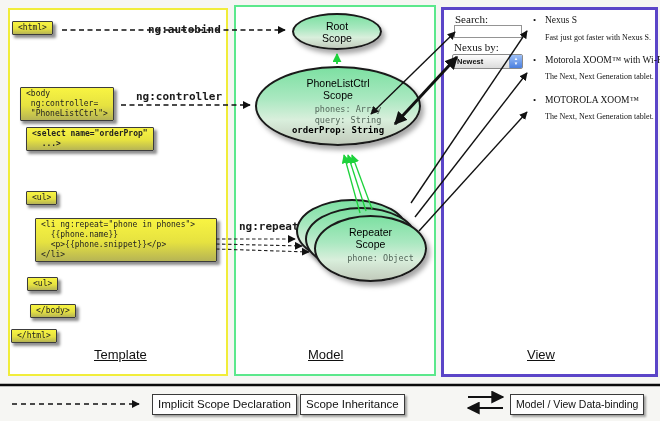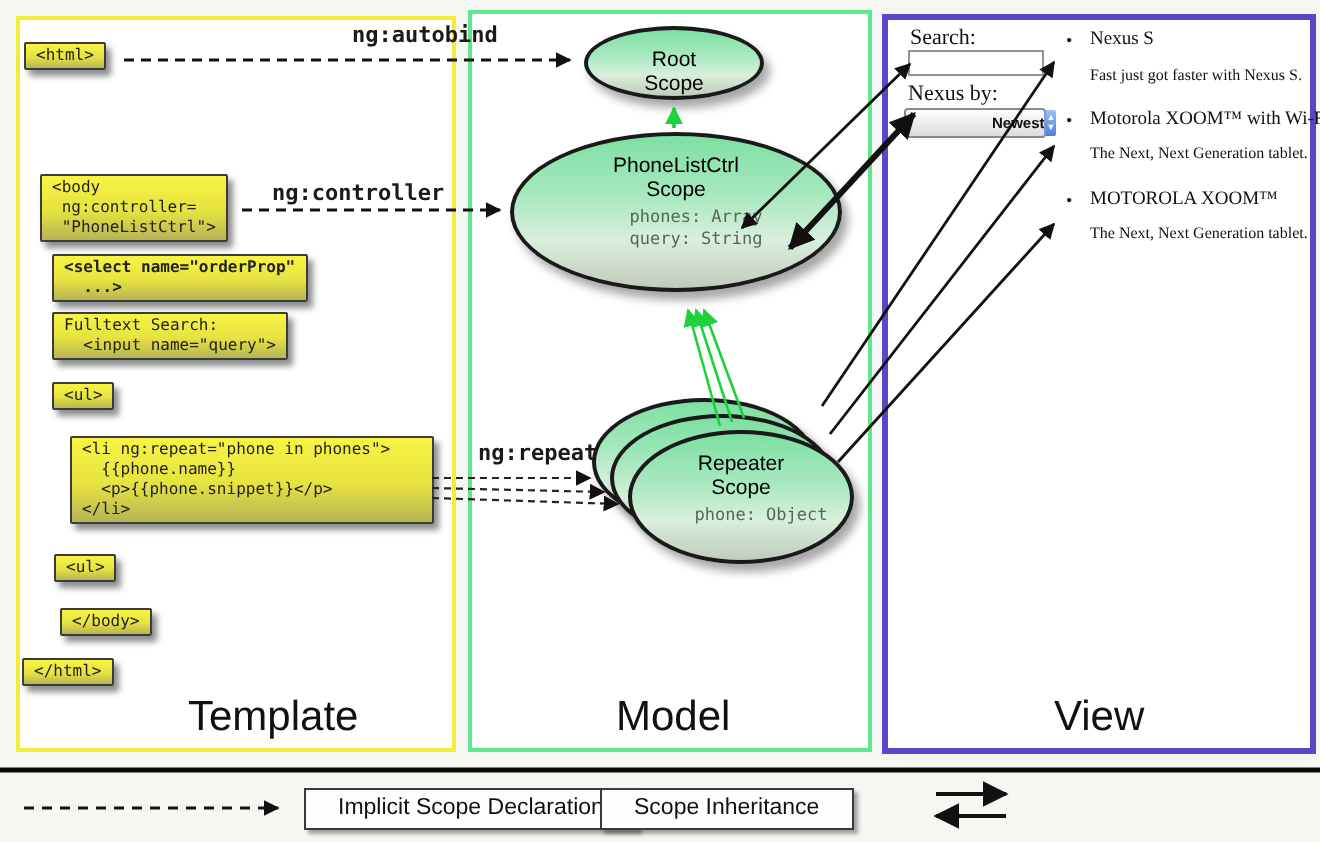--- a/index.html
+++ b/index.html
@@ -4,21 +4,21 @@
 <style>
   html,body{margin:0;padding:0;}
   body{background:#f6f6f3;font-family:"Liberation Sans",sans-serif;}
   #canvas{position:relative;width:660px;height:421px;background:#f6f6f3;overflow:hidden;}
 
   .col{position:absolute;background:#fff;}
   .col-template{left:8px;top:8px;width:216px;height:364px;border:2px solid #f1ed3a;}
   .col-model{left:234px;top:5px;width:198px;height:367px;border:2px solid #5ce88c;}
   .col-view{left:441px;top:7px;width:211px;height:364px;border:3px solid #5b45c8;}
 
-  .col-label{position:absolute;font-size:21px;color:#111;z-index:6;}
+  .col-label{position:absolute;font-size:13px;color:#111;z-index:6;text-decoration:underline;}
   .lbl-template{left:94px;top:347px;}
   .lbl-model{left:308px;top:347px;}
   .lbl-view{left:527px;top:347px;}
 
   .codebox{position:absolute;z-index:3;font:8px/10px "DejaVu Sans Mono","Liberation Mono",monospace;
     white-space:pre;color:#222;background:linear-gradient(180deg,#f8f442 0%,#e6e240 55%,#b6b455 100%);
     border:1px solid #3c3c3c;border-radius:1px;padding:1px 5px;box-shadow:2.5px 3px 3px rgba(0,0,0,.45);}
   .codebox.bold{font-weight:bold;}
 
   .ellipse{position:absolute;z-index:2;border:2px solid #1a1a1a;border-radius:50%;
@@ -31,82 +31,81 @@
   .flowlabel{position:absolute;z-index:6;font:bold 11px/12px "DejaVu Sans Mono","Liberation Mono",monospace;color:#1a1a1a;}
 
   .overlay{position:absolute;left:0;top:0;z-index:5;pointer-events:none;}
 
   
   .vw-label{position:absolute;z-index:4;font:11px "Liberation Serif",serif;color:#111;}
   .vw-input{position:absolute;z-index:4;left:454px;top:25px;width:62px;height:11px;border:1px solid #949494;
     background:#fff;font:9px "Liberation Serif",serif;padding:0 2px;}
   .dropdown{position:absolute;z-index:4;left:452px;top:54px;width:71px;height:15px;border:1px solid #8a8a8a;
     border-radius:2px;background:linear-gradient(#fdfdfd,#dcdcdc);display:flex;align-items:stretch;box-sizing:border-box;}
-  .dropdown-label{flex:1;font:bold 7.5px/13px "Liberation Sans",sans-serif;color:#111;padding-left:4px;margin-left:39px;}
+  .dropdown-label{flex:1;font:bold 7.5px/13px "Liberation Sans",sans-serif;color:#111;padding-left:4px;}
   .stepper{width:12px;background:linear-gradient(#9dc0f7,#4a7fe0);border-left:1px solid #7a9ad0;
     border-radius:0 1px 1px 0;color:#fff;display:flex;flex-direction:column;align-items:center;justify-content:center;font-size:4.5px;line-height:4.5px;}
 
   .vw-item-title{position:absolute;z-index:4;font:9.5px "Liberation Serif",serif;color:#111;white-space:nowrap;}
   .vw-item-desc{position:absolute;z-index:4;font:8px "Liberation Serif",serif;color:#111;white-space:nowrap;text-align:center;}
   .vw-bullet{position:absolute;z-index:4;font:9px "Liberation Serif",serif;color:#111;}
 
   .legend-box{position:absolute;z-index:6;background:#fefefe;border:1px solid #3a3a3a;
-    box-shadow:2px 2px 2px rgba(0,0,0,.35);font:11.5px/13px "Liberation Sans",sans-serif;color:#111;padding:3px 16px;white-space:nowrap;}
+    box-shadow:2px 2px 2px rgba(0,0,0,.35);font:11.5px/13px "Liberation Sans",sans-serif;color:#111;padding:3px 5px;white-space:nowrap;}
 </style>
 </head>
 <body>
 
 <div id="canvas">
 
   <div class="col col-template"></div>
   <div class="col col-model"></div>
   <div class="col col-view"></div>
 
   <div class="col-label lbl-template">Template</div>
   <div class="col-label lbl-model">Model</div>
   <div class="col-label lbl-view">View</div>
 
   <div class="codebox" style="left:12px;top:21px;">&lt;html&gt;</div>
   <div class="codebox" style="left:20px;top:87px;">&lt;body
  ng:controller=
  "PhoneListCtrl"&gt;</div>
   <div class="codebox bold" style="left:26px;top:127px;">&lt;select name="orderProp"
   ...&gt;</div>
-  <div class="codebox" style="left:26px;top:156px;">Fulltext Search:
-  &lt;input name="query"&gt;</div>
   <div class="codebox" style="left:26px;top:191px;">&lt;ul&gt;</div>
   <div class="codebox" style="left:35px;top:218px;width:170px;">&lt;li ng:repeat="phone in phones"&gt;
   {{phone.name}}
   &lt;p&gt;{{phone.snippet}}&lt;/p&gt;
 &lt;/li&gt;</div>
   <div class="codebox" style="left:27px;top:277px;">&lt;ul&gt;</div>
   <div class="codebox" style="left:30px;top:304px;">&lt;/body&gt;</div>
   <div class="codebox" style="left:11px;top:329px;">&lt;/html&gt;</div>
 
-  <div class="ellipse" style="left:292px;top:13px;width:90px;height:37px;display:flex;align-items:flex-end;justify-content:center;">
+  <div class="ellipse" style="left:292px;top:13px;width:90px;height:37px;display:flex;align-items:center;justify-content:center;">
     <div class="scope-title">Root
 Scope</div>
   </div>
 
   <div class="ellipse" style="left:255px;top:66px;width:166px;height:80px;padding-top:9px;">
     <div class="scope-title">PhoneListCtrl
 Scope</div>
     <div class="scope-props">phones: Array
 query: String</div>
+    <div class="scope-bold">orderProp: String</div>
   </div>
 
   <div class="ellipse" style="left:296px;top:199px;width:112px;height:64px;"></div>
   <div class="ellipse" style="left:305px;top:207px;width:112px;height:64px;"></div>
   <div class="ellipse" style="left:314px;top:215px;width:113px;height:67px;padding-top:9px;z-index:3;">
     <div class="scope-title">Repeater
 Scope</div>
     <div class="scope-props">phone: Object</div>
   </div>
 
-  <div class="flowlabel" style="left:148px;top:12px;margin-left:28px;">ng:autobind</div>
+  <div class="flowlabel" style="left:148px;top:24px;">ng:autobind</div>
   <div class="flowlabel" style="left:136px;top:91px;">ng:controller</div>
   <div class="flowlabel" style="left:239px;top:221px;">ng:repeat</div>
 
   <div class="vw-label" style="left:455px;top:13px;">Search:</div>
   <input class="vw-input" type="text" style="">
   <div class="vw-label" style="left:454px;top:41px;">Nexus by:</div>
   <div class="dropdown">
     <div class="dropdown-label">Newest</div>
     <div class="stepper">
       <span>▲</span>
@@ -121,20 +120,21 @@
   <span class="vw-bullet" style="left:533px;top:55px;">•</span>
   <div class="vw-item-title" style="left:545px;top:55px;">Motorola XOOM™ with Wi-Fi</div>
   <div class="vw-item-desc" style="left:545px;top:72px;">The Next, Next Generation tablet.</div>
 
   <span class="vw-bullet" style="left:533px;top:95px;">•</span>
   <div class="vw-item-title" style="left:545px;top:95px;">MOTOROLA XOOM™</div>
   <div class="vw-item-desc" style="left:545px;top:112px;">The Next, Next Generation tablet.</div>
 
   <div class="legend-box" style="left:152px;top:394px;">Implicit Scope Declaration</div>
   <div class="legend-box" style="left:300px;top:394px;">Scope Inheritance</div>
+  <div class="legend-box" style="left:510px;top:394px;font-size:10.5px;">Model / View Data-binding</div>
 
   <svg class="overlay" width="660" height="421" viewBox="0 0 660 421">
     <defs>
       <marker id="ah" viewBox="0 0 10 10" refX="9" refY="5" markerWidth="8" markerHeight="8" markerUnits="userSpaceOnUse" orient="auto-start-reverse">
         <path d="M0,0 L10,5 L0,10 z" fill="#111"></path>
       </marker>
       <marker id="ahL" viewBox="0 0 10 10" refX="9" refY="5" markerWidth="13" markerHeight="13" markerUnits="userSpaceOnUse" orient="auto-start-reverse">
         <path d="M0,0 L10,5 L0,10 z" fill="#111"></path>
       </marker>
       <marker id="ahG" viewBox="0 0 10 10" refX="9" refY="5" markerWidth="9" markerHeight="9" markerUnits="userSpaceOnUse" orient="auto-start-reverse">

